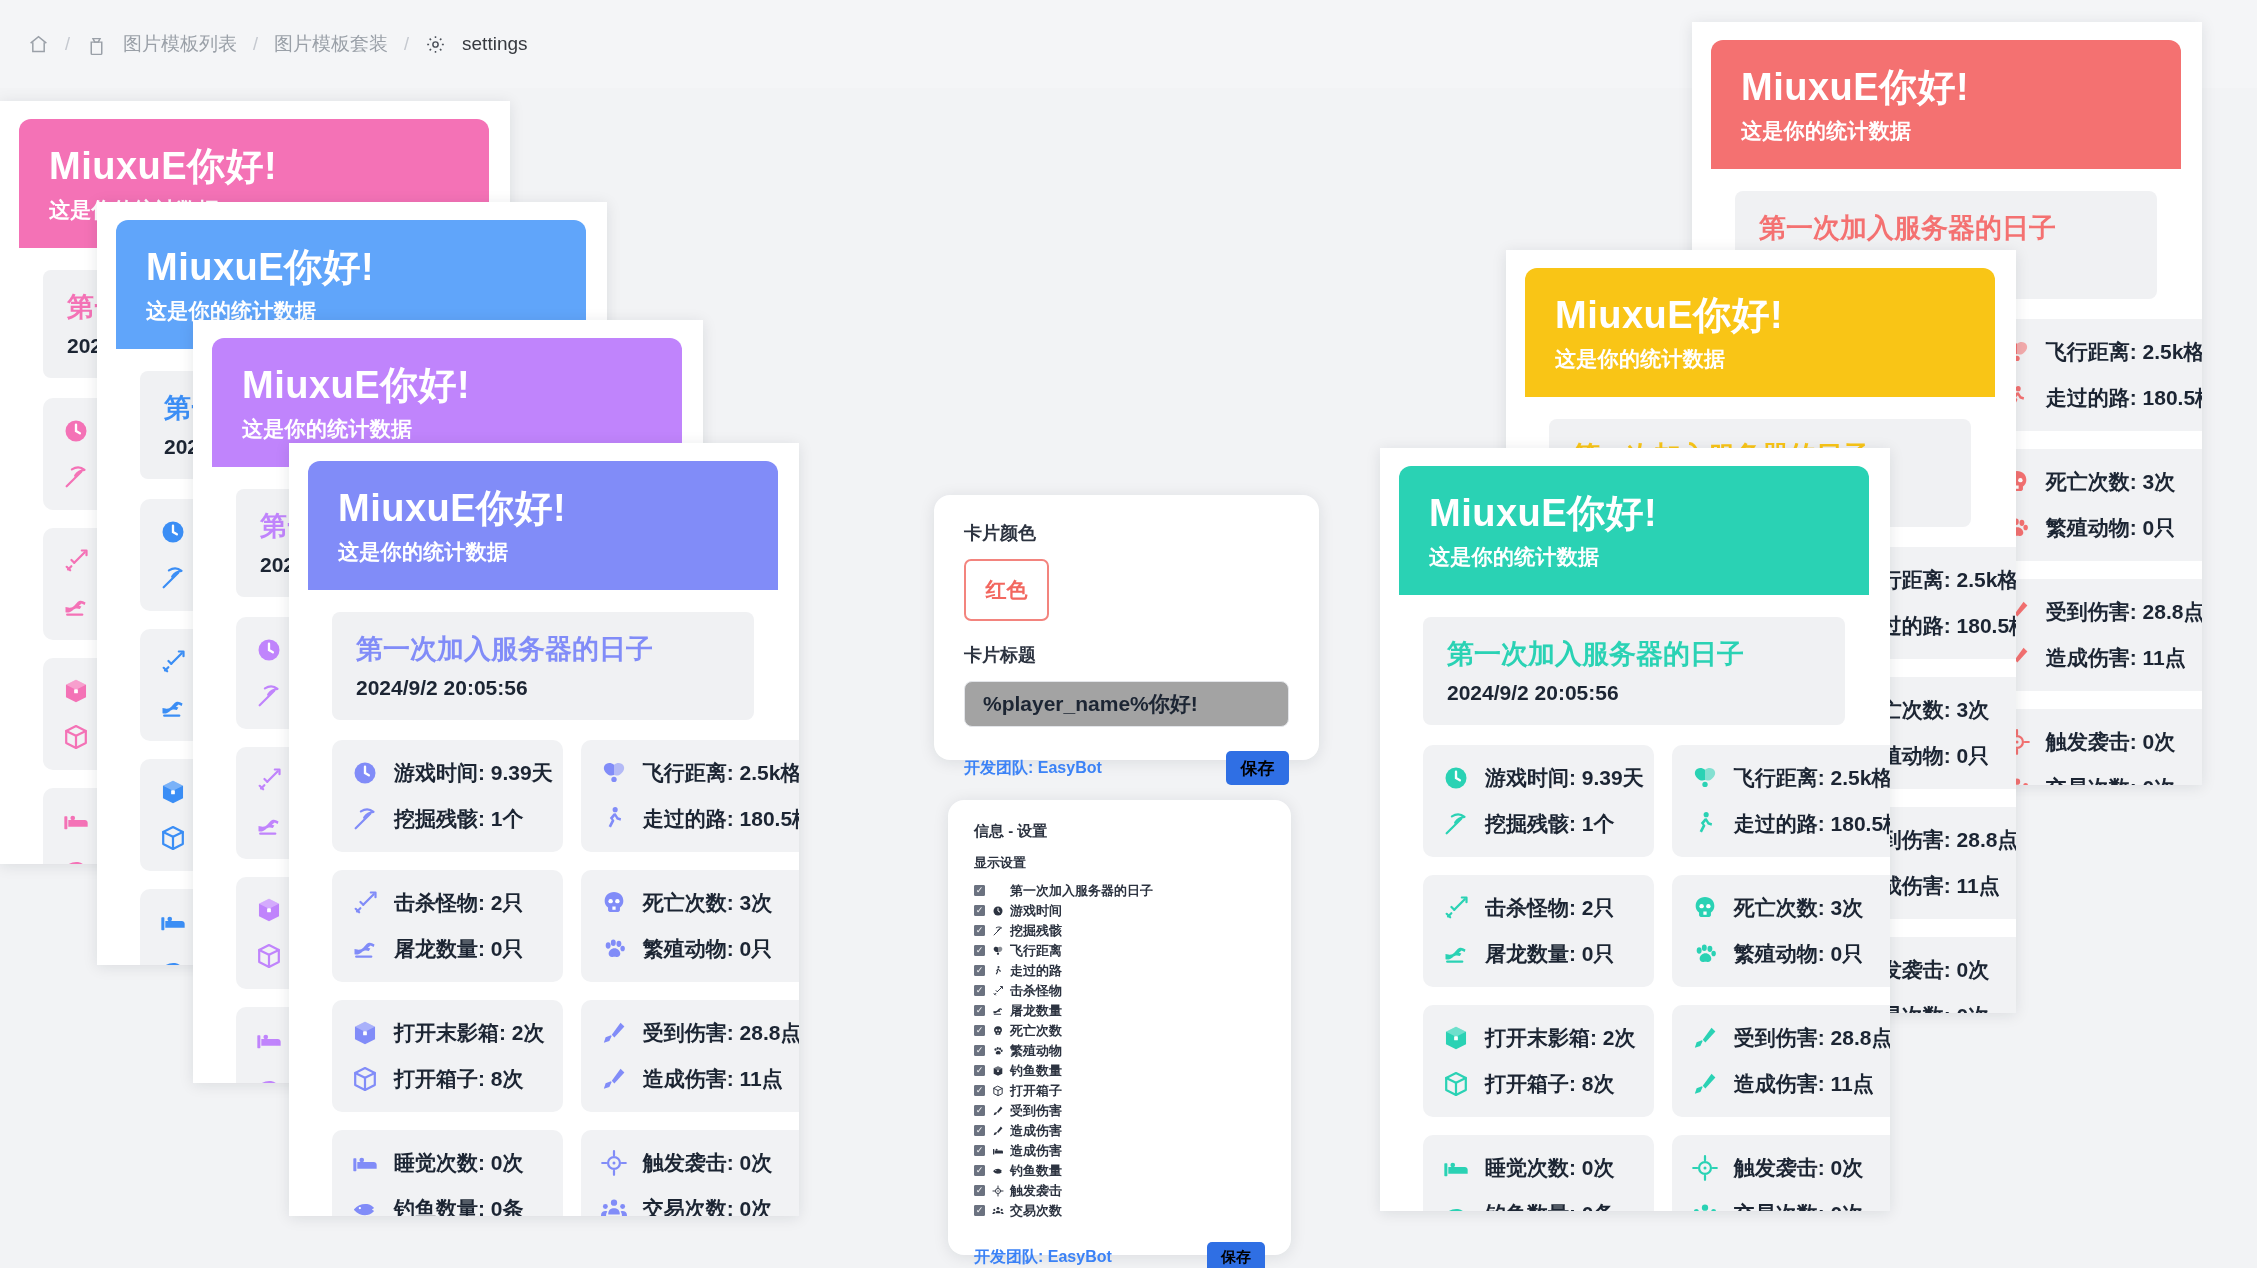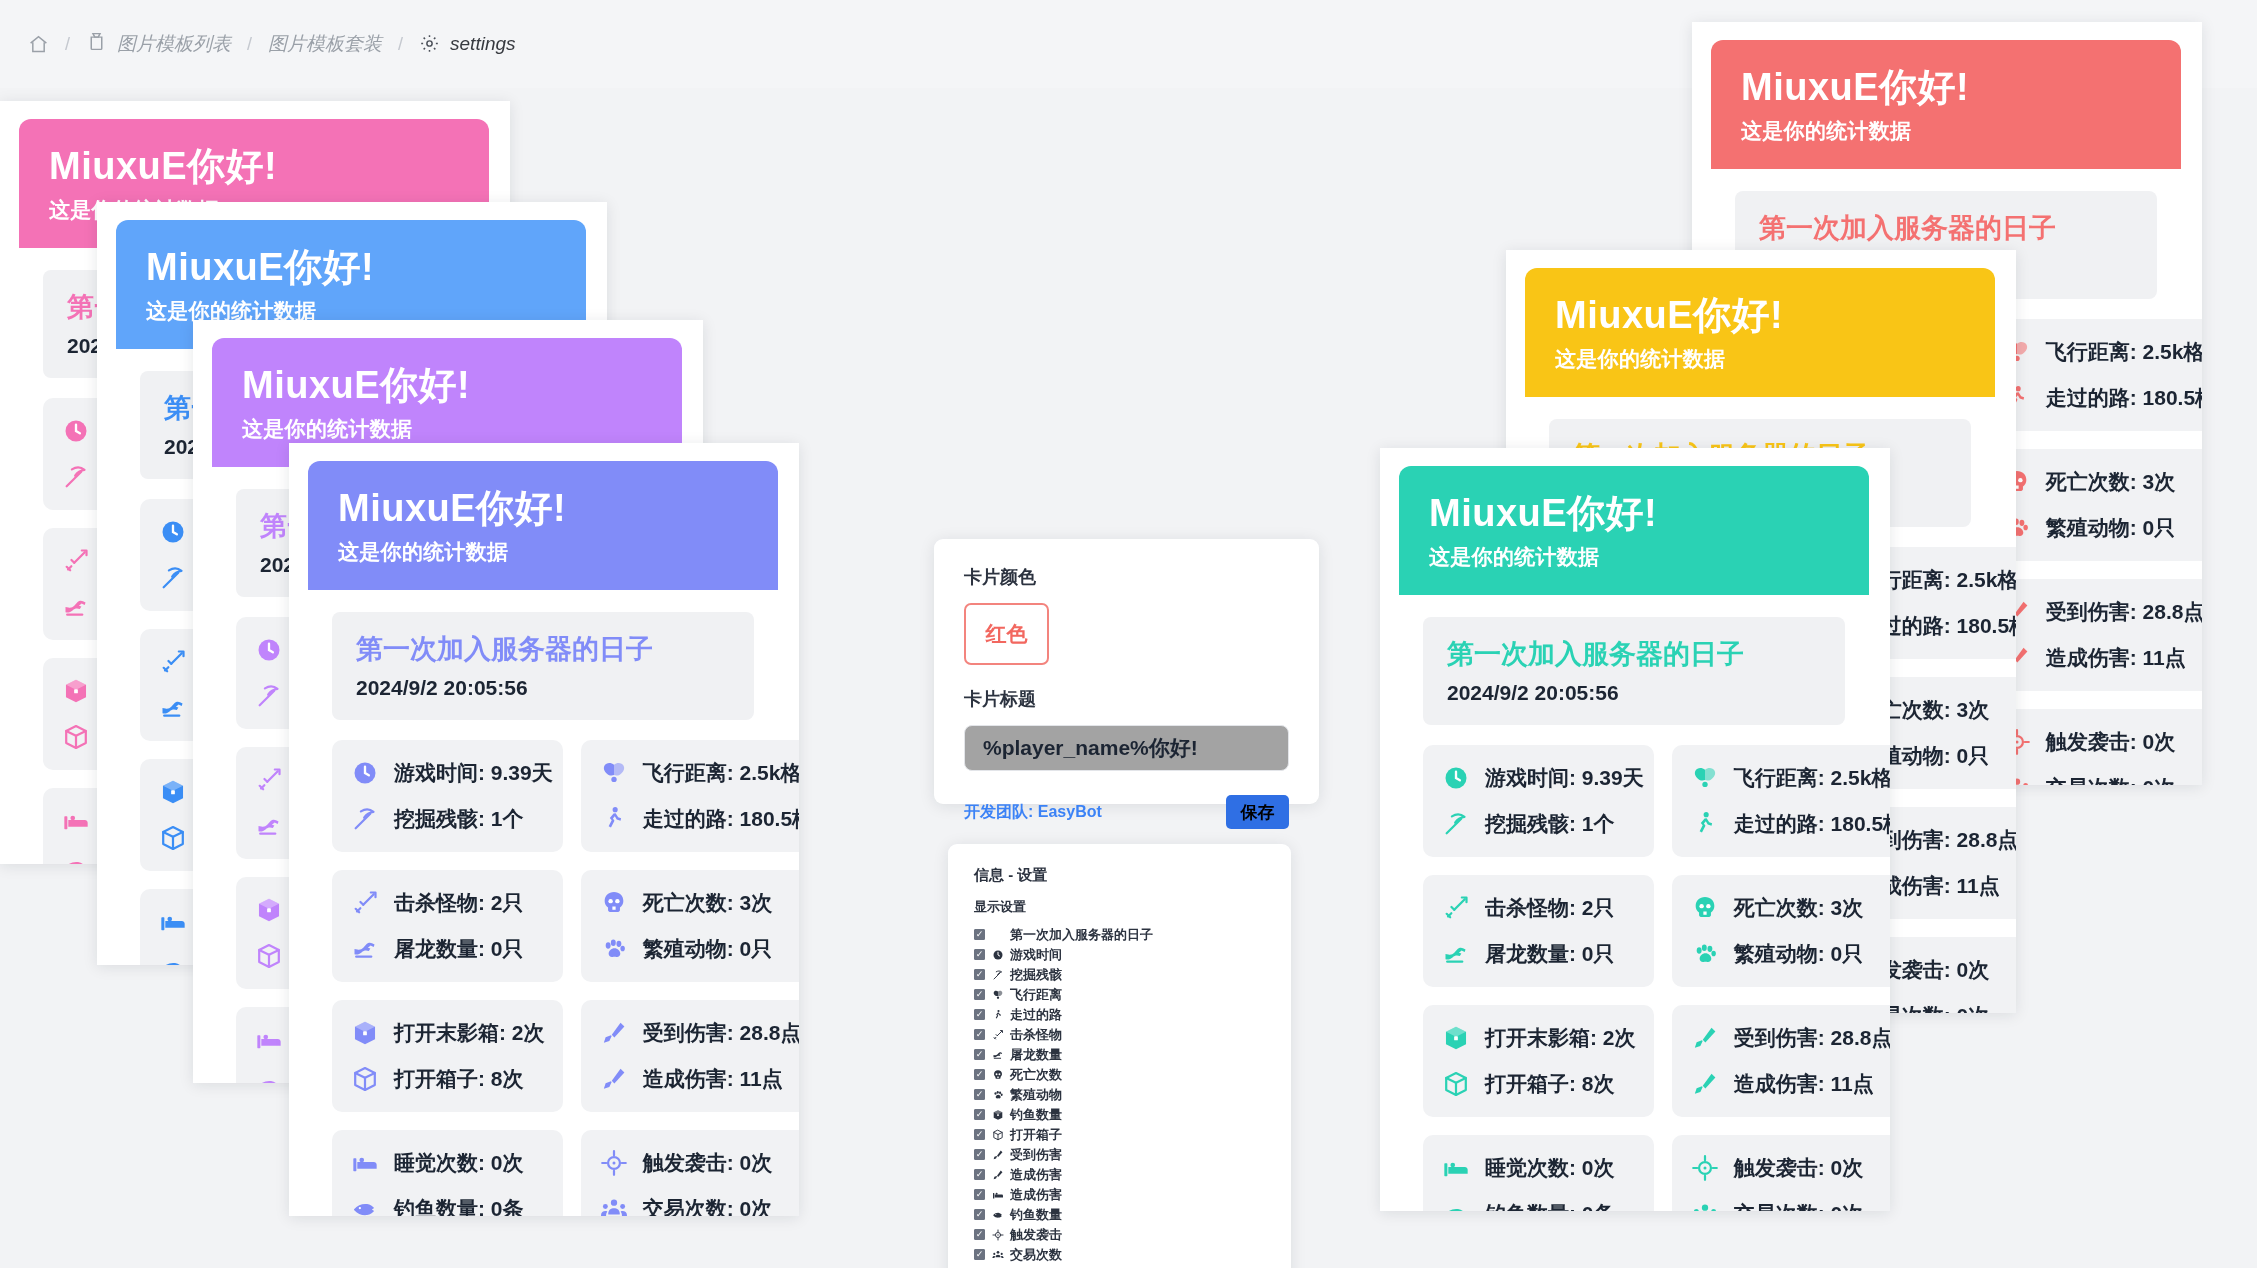--- a/index.html
+++ b/index.html
@@ -13,21 +13,21 @@
 
   
   .breadcrumb{
     position:absolute; left:0; top:0; width:2257px; height:88px;
     background:#f4f5f7;
     display:flex; align-items:center; gap:10px;
     padding-left:28px;
     font-size:19px; color:#8a8f99;
   }
   .bc-sep{ color:#c4c8cf; font-size:18px; padding:0 6px;}
-  .bc-item{ display:flex; align-items:flex-start; gap:10px; color:#9aa0a8;font-style:italic;}
+  .bc-item{ display:flex; align-items:flex-end; gap:16px; color:#9aa0a8;}
   .bc-item.active{ color:#36393f; }
   .bc-ic{ width:21px;height:21px; display:inline-block; }
   .bc-ic svg{ width:21px;height:21px; display:block;}
 
   
   .wrap{ position:absolute; background:#ffffff; box-shadow:0 2px 14px rgba(20,25,40,.10); }
   .pcard{ position:absolute; background:#fff; }
   .phead{ border-radius:12px 12px 0 0; padding:26px 36px 24px 30px; }
   .phead h1{ font-size:38px; font-weight:700; color:#fff; letter-spacing:.5px; line-height:1.15; }
   .phead h2{ font-size:21px; font-weight:700; color:#fff; margin-top:7px; letter-spacing:.3px;}
@@ -36,21 +36,21 @@
   .joinbox .jt{ font-size:27px; font-weight:700; line-height:1.3;}
   .joinbox .jd{ font-size:21px; font-weight:700; color:#1c2533; margin-top:9px;}
   .grid{ display:grid; grid-template-columns:1fr 1fr; gap:18px; }
   .scell{ background:#f1f2f4; border-radius:10px; padding:18px 10px 18px 18px; min-height:108px;
           display:flex; flex-direction:column; justify-content:center; gap:16px;}
   .srow{ display:flex; align-items:center; gap:14px; font-size:21px; font-weight:700; color:#1c2533; white-space:nowrap;}
   .sic{ width:30px;height:30px; flex:0 0 30px; display:flex; align-items:center; justify-content:center;}
   .sic svg{ width:28px;height:28px; display:block;}
 
   
-  .panel{ position:absolute; background:#fff; border-radius:9px; box-shadow:0 2px 16px rgba(20,25,40,.10);margin-top:44px; }
+  .panel{ position:absolute; background:#fff; border-radius:16px; box-shadow:0 2px 16px rgba(20,25,40,.10); }
   .p-label{ font-size:18px; font-weight:700; color:#2c3340; }
   .colorchip{ margin-top:14px; width:85px;height:62px; border:2px solid #f3847e; border-radius:7px;
               display:flex;align-items:center;justify-content:center; color:#f2675f; font-size:21px; font-weight:700;}
   .tinput{ margin-top:14px; width:100%; height:46px; background:#a3a3a3; border:1px solid #e3e5e9;
            border-radius:8px; display:flex; align-items:center; padding:0 18px;
            font-size:21px; font-weight:700; color:#1c2533;}
   .p-foot{ display:flex; align-items:center; justify-content:space-between; }
   .credit{ font-size:16px; font-weight:700; color:#3b82f6; }
   .savebtn{ background:#2f6fe4; color:#000000; border-radius:5px; font-weight:700; display:flex;
             align-items:center; justify-content:center; }

